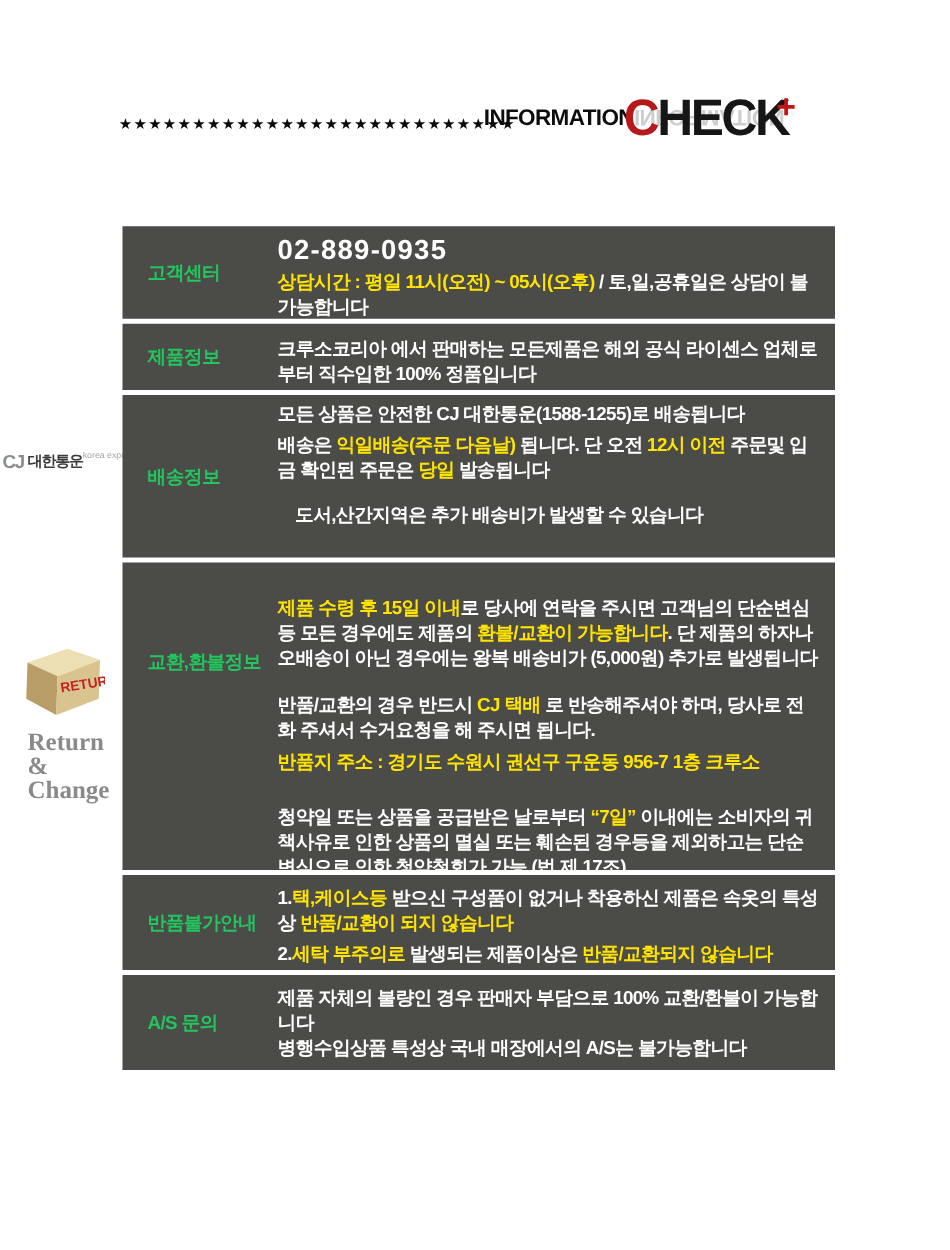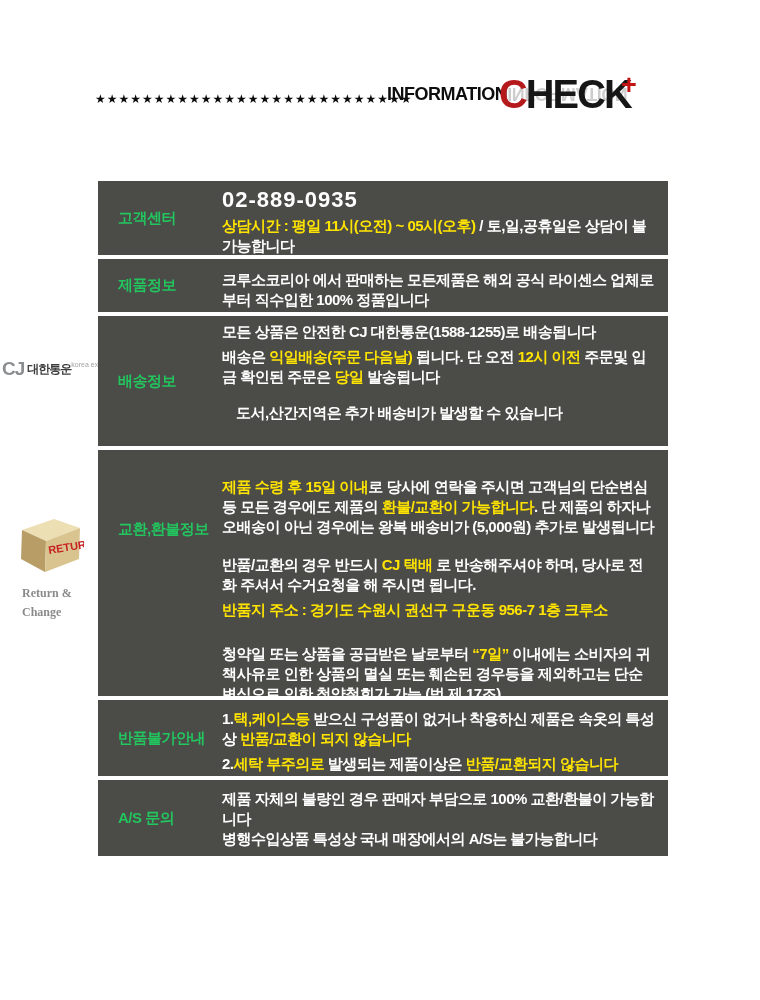--- a/index.html
+++ b/index.html
@@ -14,27 +14,27 @@
   .info-col { position:absolute; left:387px; top:85px; display:flex; flex-direction:row; line-height:1; }
   .info-main { font-size:18px; letter-spacing:-0.5px; color:#0d0d0d; }
   .info-reflect { font-size:18px; letter-spacing:-0.5px; color:#0d0d0d; transform:scaleY(-1); opacity:0.2; margin-top:-3px; }
   .check-wrap { position:absolute; left:499px; top:74px; font-size:41px; letter-spacing:-2px; line-height:1; transform:scaleX(0.97); transform-origin:left; white-space:nowrap; }
   .check-c { color:#b5191c; }
   .check-rest { color:#161616; }
   .check-plus { position:absolute; left:621px; top:72px; font-size:27px; color:#c31313; line-height:1; }
 
   
   .cj-logo { position:absolute; left:2px; top:352px; width:94px; display:flex; align-items:center; }
-  .cj-text { font-size:19px; color:#8b8e90; letter-spacing:-1px; margin-right:1px; }
+  .cj-text { font-size:15px; color:#8b8e90; letter-spacing:-1px; margin-right:1px; }
   .cj-name-col { display:flex; flex-direction:row; margin-left:2px; }
   .cj-name { font-size:12px; color:#3c3c3c; letter-spacing:-1px; white-space:nowrap; }
   .cj-sub { font-size:7px; color:#a2a2a2; font-weight:normal; white-space:nowrap; }
 
   .return-box { position:absolute; left:14px; top:514px; width:84px; text-align:left; }
-  .return-caption { margin-top:4px; font-family:"Liberation Serif","DejaVu Serif",serif; font-weight:bold; color:#8a8a8a; font-size:12px; line-height:19px; padding-left:8px; }
+  .return-caption { margin-top:4px; font-family:"Liberation Serif","DejaVu Serif",serif; font-weight:bold; color:#8a8a8a; font-size:20px; line-height:19px; padding-left:8px; }
 
   
   .section { position:absolute; left:98px; width:570px; background:#4b4b48; display:flex; box-sizing:border-box; overflow:hidden; }
   .sec-label { width:104px; padding-left:20px; flex:none; display:flex; align-items:center; color:#22c55e; font-size:15px; letter-spacing:-0.5px; }
   .sec-label.top-align { align-items:flex-start; padding-top:70px; }
   .sec-content { flex:1; padding:0 12px 0 0; color:#ffffff; font-size:15px; line-height:20px; letter-spacing:-0.5px; }
   .c-y { color:#ffe400; }
   .phone { font-size:22px; letter-spacing:1px; margin:5px 0 2px 0; line-height:28px; }
   .line { margin:0; }
   .indent { padding-left:14px; }

